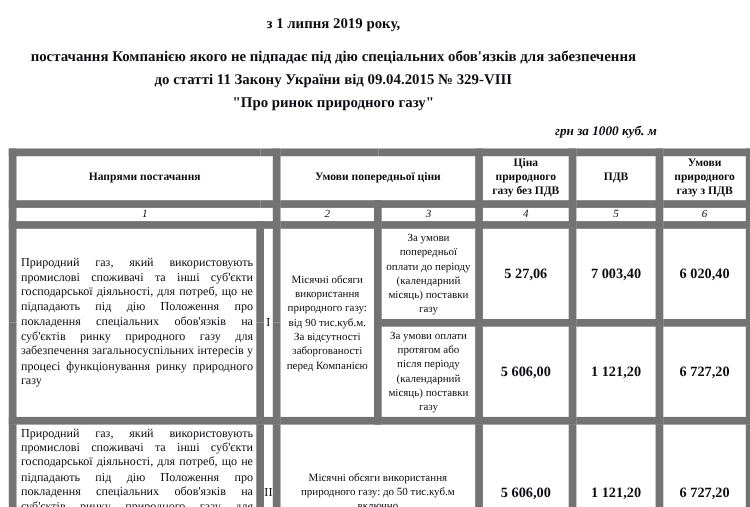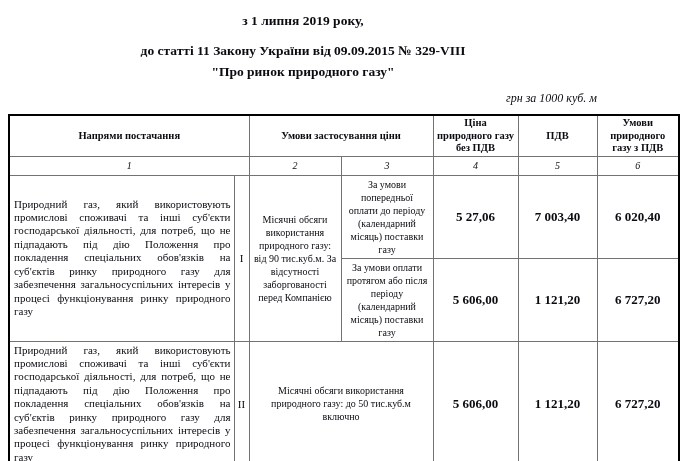--- a/index.html
+++ b/index.html
@@ -23,34 +23,34 @@
     font-weight: bold;
     font-size: 13.5px;
     line-height: 21px;
     color: #0b0b12;
   }
   .date-line { margin-bottom: 9px; }
   .unit-note {
     margin-top: 9px;
     padding-right: 9px;
     text-align: right;
-    font-weight: normal;
+    font-weight: bold;
     font-style: italic;
     font-size: 12px;
     line-height: 14px;
   }
   table.price-table {
     margin: 9px 0 0 8px;
     width: 670px;
     border-collapse: collapse;
     table-layout: fixed;
     border: 2px solid #000000;
   }
   table.price-table td, table.price-table th {
-    border: 1px solid #737373;
+    border: 7px solid #737373;
     overflow: hidden;
   }
   tr.head-row { height: 36px; }
   tr.head-row th {
     font-weight: bold;
     font-size: 10.5px;
     line-height: 12.5px;
     text-align: center;
     vertical-align: middle;
     padding: 1px 2px;
@@ -95,41 +95,42 @@
     padding: 0 2px;
   }
 </style>
 </head>
 <body>
 
 <div class="page">
 
   <div class="doc-header">
     <div class="date-line">з 1 липня 2019 року,</div>
-    <div>до статті 11 Закону України від 09.09.2015 № 329-VIII</div>
+    <div>постачання Компанією якого не підпадає під дію спеціальних обов'язків для забезпечення</div>
+    <div>до статті 11 Закону України від 09.04.2015 № 329-VIII</div>
     <div>"Про ринок природного газу"</div>
   </div>
 
   <div class="unit-note">грн за 1000 куб. м</div>
 
   <table class="price-table">
     <colgroup>
       <col style="width:225px">
       <col style="width:15px">
       <col style="width:92px">
       <col style="width:92px">
       <col style="width:85px">
       <col style="width:79px">
       <col style="width:82px">
     </colgroup>
 
     <tbody>
         <tr class="head-row">
       <th colspan="2">Напрями постачання</th>
-      <th colspan="2">Умови застосування ціни</th>
+      <th colspan="2">Умови попередньої ціни</th>
       <th>Ціна природного газу без ПДВ</th>
       <th>ПДВ</th>
       <th>Умови природного газу з ПДВ</th>
     </tr>
 
     <tr class="num-row">
       <td colspan="2">1</td>
       <td>2</td>
       <td>3</td>
       <td>4</td>

